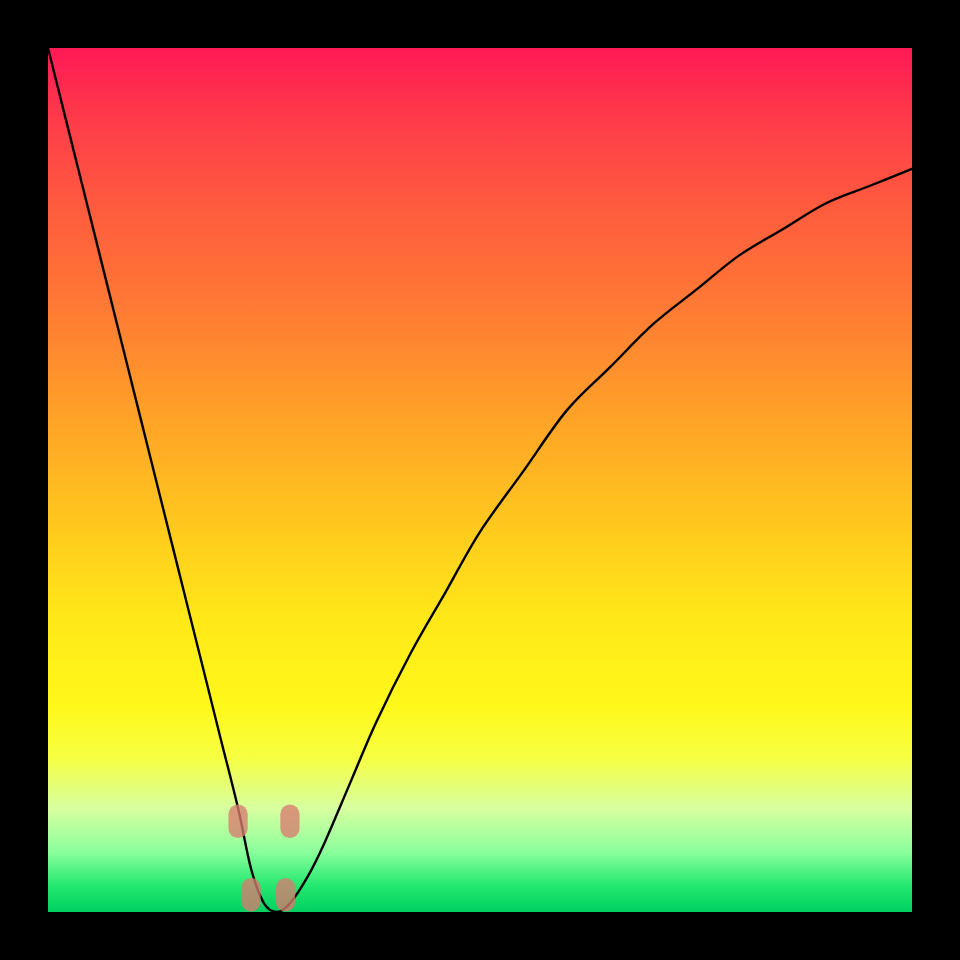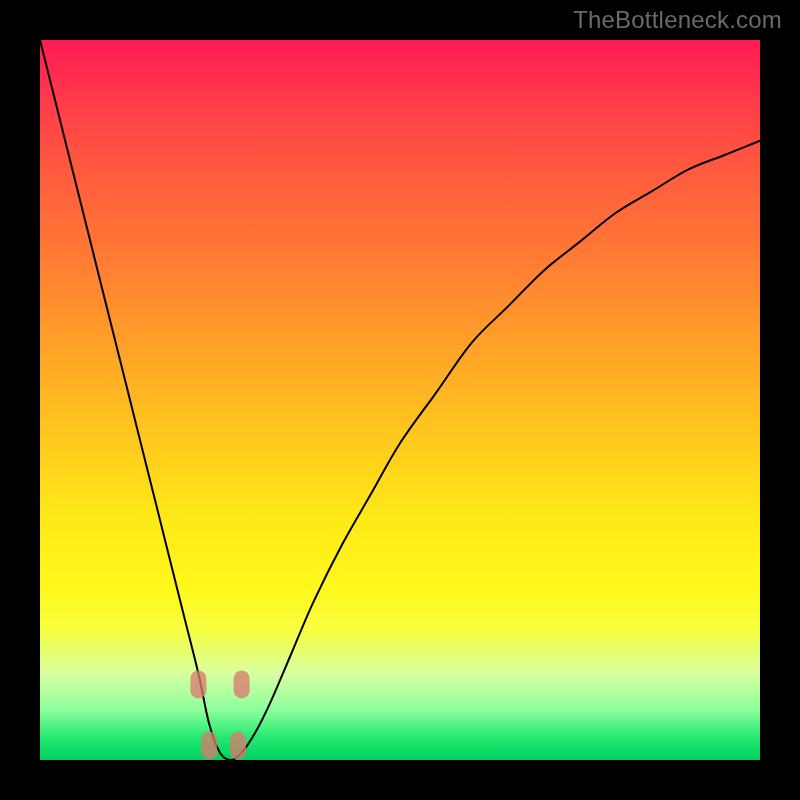--- a/index.html
+++ b/index.html
@@ -61,21 +61,20 @@
   .marker {
     fill: #d97b6f;
     fill-opacity: 0.78;
   }
 </style>
 </head>
 <body>
 
 <div class="outer">
 
-  <div class="watermark">TheBottleneck.com</div>
 
   <div class="plot">
     <svg class="curve" viewBox="0 0 720 720" preserveAspectRatio="none">
       <path id="curve-path" fill="none" stroke="#000" stroke-width="2" stroke-linecap="round" stroke-linejoin="round" d="M 0.00 0.00 C 2.40 9.60, 9.60 38.40, 14.40 57.60 C 19.20 76.80, 24.00 96.00, 28.80 115.20 C 33.60 134.40, 38.40 153.60, 43.20 172.80 C 48.00 192.00, 52.80 211.20, 57.60 230.40 C 62.40 249.60, 67.20 268.80, 72.00 288.00 C 76.80 307.20, 81.60 326.40, 86.40 345.60 C 91.20 364.80, 96.00 384.00, 100.80 403.20 C 105.60 422.40, 110.40 441.60, 115.20 460.80 C 120.00 480.00, 124.80 499.20, 129.60 518.40 C 134.40 537.60, 139.20 556.80, 144.00 576.00 C 148.80 595.20, 154.20 615.60, 158.40 633.60 C 162.60 651.60, 165.60 670.80, 169.20 684.00 C 172.80 697.20, 176.40 706.80, 180.00 712.80 C 183.60 718.80, 187.20 720.00, 190.80 720.00 C 194.40 720.00, 197.40 717.60, 201.60 712.80 C 205.80 708.00, 211.20 699.60, 216.00 691.20 C 220.80 682.80, 224.40 675.60, 230.40 662.40 C 236.40 649.20, 244.80 628.80, 252.00 612.00 C 259.20 595.20, 265.20 579.60, 273.60 561.60 C 282.00 543.60, 292.80 522.00, 302.40 504.00 C 312.00 486.00, 321.60 470.40, 331.20 453.60 C 340.80 436.80, 349.20 420.00, 360.00 403.20 C 370.80 386.40, 384.00 369.60, 396.00 352.80 C 408.00 336.00, 420.00 316.80, 432.00 302.40 C 444.00 288.00, 456.00 278.40, 468.00 266.40 C 480.00 254.40, 492.00 241.20, 504.00 230.40 C 516.00 219.60, 528.00 211.20, 540.00 201.60 C 552.00 192.00, 564.00 181.20, 576.00 172.80 C 588.00 164.40, 600.00 158.40, 612.00 151.20 C 624.00 144.00, 636.00 135.60, 648.00 129.60 C 660.00 123.60, 672.00 120.00, 684.00 115.20 C 696.00 110.40, 714.00 103.20, 720.00 100.80"></path>
       <g id="marker-group">
           <rect x="150.40" y="630.40" width="16" height="28" rx="8" class="marker"></rect>
           <rect x="193.60" y="630.40" width="16" height="28" rx="8" class="marker"></rect>
           <rect x="161.20" y="691.60" width="16" height="28" rx="8" class="marker"></rect>
           <rect x="190.00" y="691.60" width="16" height="28" rx="8" class="marker"></rect>
         </g>

